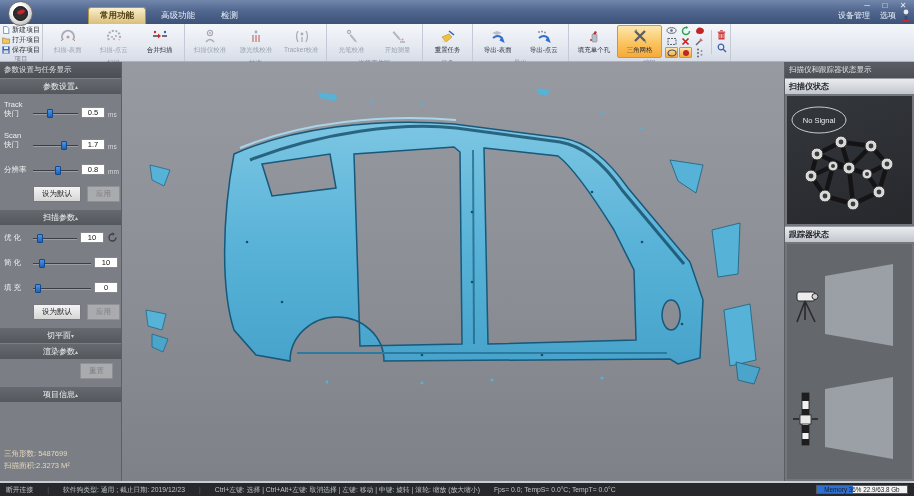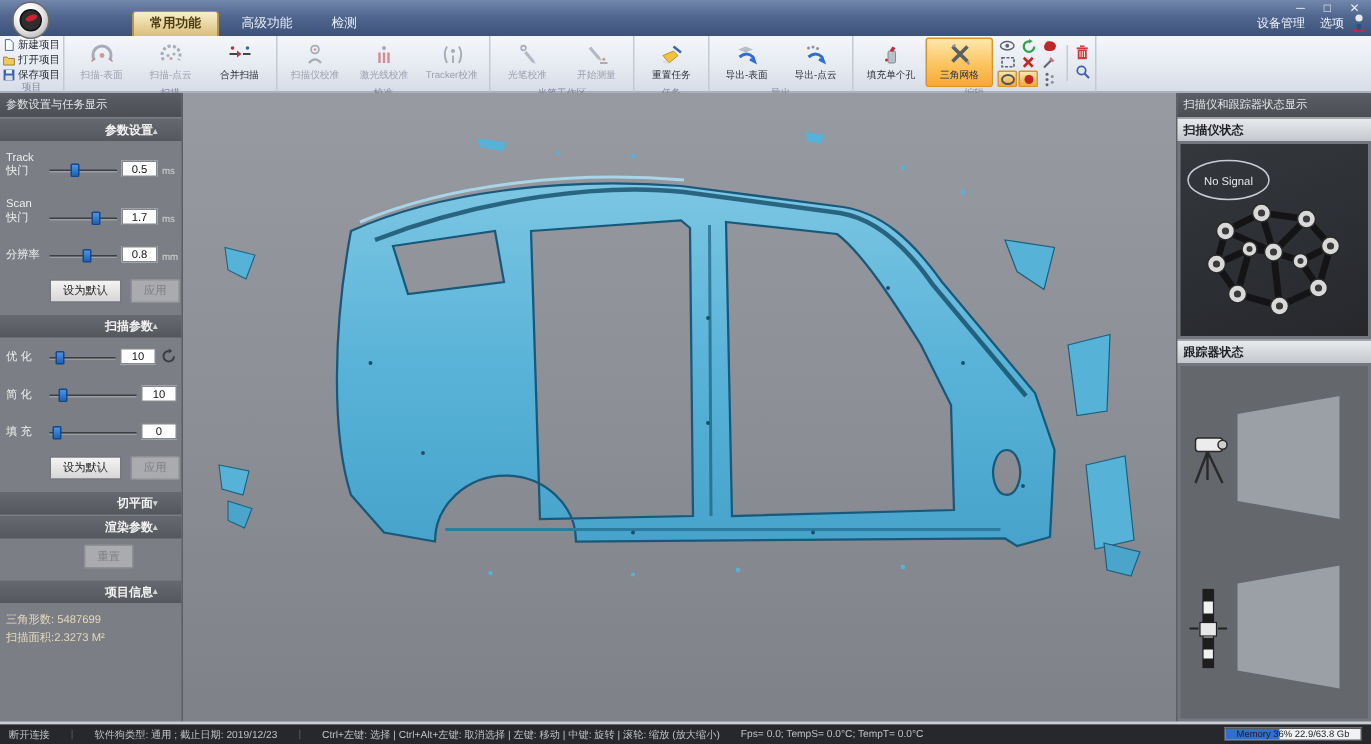--- a/index.html
+++ b/index.html
@@ -44,35 +44,35 @@
   .mini { width:13px; height:11px; display:flex; align-items:center; justify-content:center; cursor:pointer; border-radius:1px; }
   .mini.sel { background:linear-gradient(180deg,#fde7ae,#f7a938); border:1px solid #da9428; }
   .edit-col { display:flex; flex-direction:column; justify-content:center; gap:2px; border-left:1px solid #c3cad6; padding-left:3px; margin-left:2px; }
 
   
   .main { position:absolute; top:62px; left:0; right:0; bottom:15px; display:flex; }
 
   
   .lpanel { width:122px; background:#7b7e84; border-right:1px solid #5c5f64; display:flex; flex-direction:column; font-size:8px; color:#e9e9e9; }
   .panel-title { background:linear-gradient(180deg,#5b5e64,#4b4e53); color:#e3e5e8; font-size:7.5px; padding:3px 4px; }
-  .sect-hd { background:linear-gradient(180deg,#66696f,#54575c); color:#f2f2f2; font-weight:bold; font-size:8px;
-    padding:2px 16px; margin-top:1px; display:flex; justify-content:flex-end; align-items:center; cursor:pointer; }
+  .sect-hd { background:linear-gradient(180deg,#66696f,#54575c); color:#f2f2f2; font-weight:normal; font-size:8px;
+    padding:2px 16px; margin-top:1px; display:flex; justify-content:center; align-items:center; cursor:pointer; }
   .sect-hd .ar { font-size:6px; color:#cfcfcf; }
   .srow { display:flex; align-items:flex-end; padding:7px 3px 7px 4px; gap:3px; }
   .slabel { width:26px; font-size:7.5px; line-height:1.15; color:#f0f0f0; }
   .track { flex:1; position:relative; height:9px; cursor:pointer; }
   .track::before { content:""; position:absolute; left:0; right:0; top:4px; height:1px; background:#3c3e42; box-shadow:0 1px 0 #9a9da2; }
   .thumb { position:absolute; top:0; width:6px; height:9px; background:linear-gradient(180deg,#4f94e0,#1c63b8); border:1px solid #10498f; border-radius:1px; cursor:grab; }
   .vbox { width:24px; height:11px; background:#fff; border:1px solid #84878c; font-size:7.5px; color:#111; text-align:center; line-height:10px; }
   .unit { font-size:6.5px; color:#d8d8d8; width:10px; }
   .btnrow { display:flex; justify-content:center; gap:6px; padding:4px 0 7px;margin-left:32px; }
   .pbtn { font-size:7.5px; padding:2px 8px; background:linear-gradient(180deg,#f4f4f4,#d6d6d6); border:1px solid #77797e; border-radius:1px; color:#222; cursor:pointer; }
   .pbtn.disabled { background:#a9abaf; color:#7d7f83; border-color:#8e9094; cursor:default; }
   .refresh-mini { width:11px; height:11px; cursor:pointer; }
-  .info-body { padding:5px 4px; font-size:7.5px; color:#e6d9ba; line-height:1.7; }
+  .info-body { padding:5px 4px; font-size:7.5px; color:#e6d9ba; line-height:1.7;margin-top:41px; }
 
   
   .viewport { flex:1; position:relative; background:linear-gradient(180deg,#979aa0 0%,#8b8e94 55%,#7e8187 100%); overflow:hidden; }
   .viewport svg { position:absolute; inset:0; }
 
   
   .rpanel { width:130px; background:#73767c; border-left:1px solid #5c5f64; display:flex; flex-direction:column; }
   .rsect-hd { background:linear-gradient(180deg,#e9ebee,#c3c7cd); color:#1c1e22; font-weight:bold; font-size:8px; padding:2px 4px; border-top:1px solid #9a9da3; cursor:pointer; }
   .scan-img { margin:2px; background:linear-gradient(160deg,#34373c,#26282c); height:128px; position:relative; }
   .tracker-area { flex:1; margin:2px; background:#64676c; display:flex; flex-direction:column; justify-content:space-around; padding:4px 2px; }
@@ -433,21 +433,21 @@
 
       <div class="sect-hd">
         <span>切平面</span>
           <span class="ar">▾</span>
       </div>
 
       <div class="sect-hd">
         <span>渲染参数</span>
           <span class="ar">▴</span>
       </div>
-      <div class="btnrow" style="justify-content:center; padding-right:8px;">
+      <div class="btnrow" style="justify-content:flex-end; padding-right:8px;">
         <button class="pbtn disabled">重置</button>
       </div>
 
       <div class="sect-hd">
         <span>项目信息</span>
           <span class="ar">▴</span>
       </div>
       <div class="info-body">
         <div><span>三角形数:</span> <span>5487699</span></div>
         <div><span>扫描面积:</span><span>2.3273 M²</span></div>

